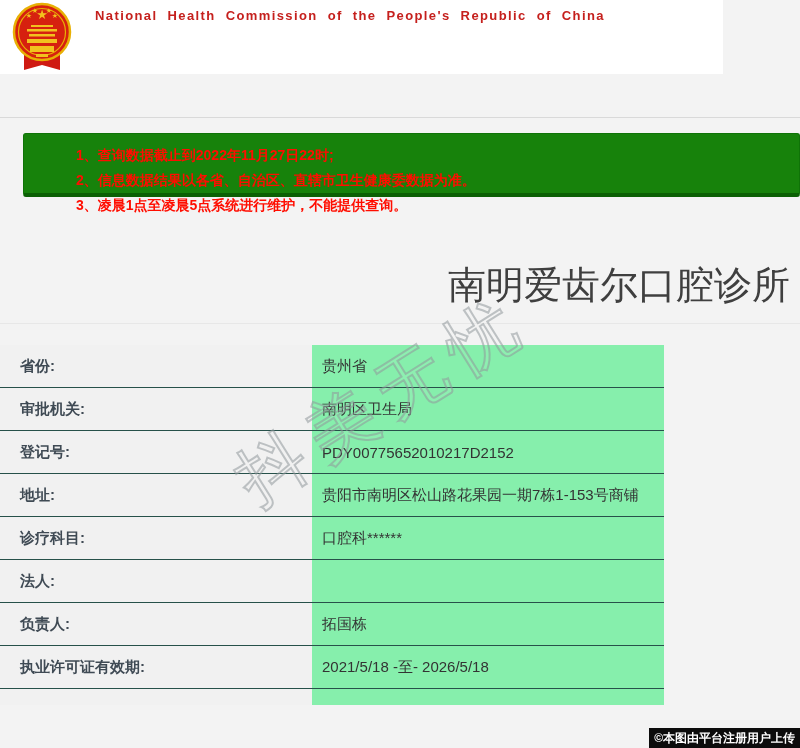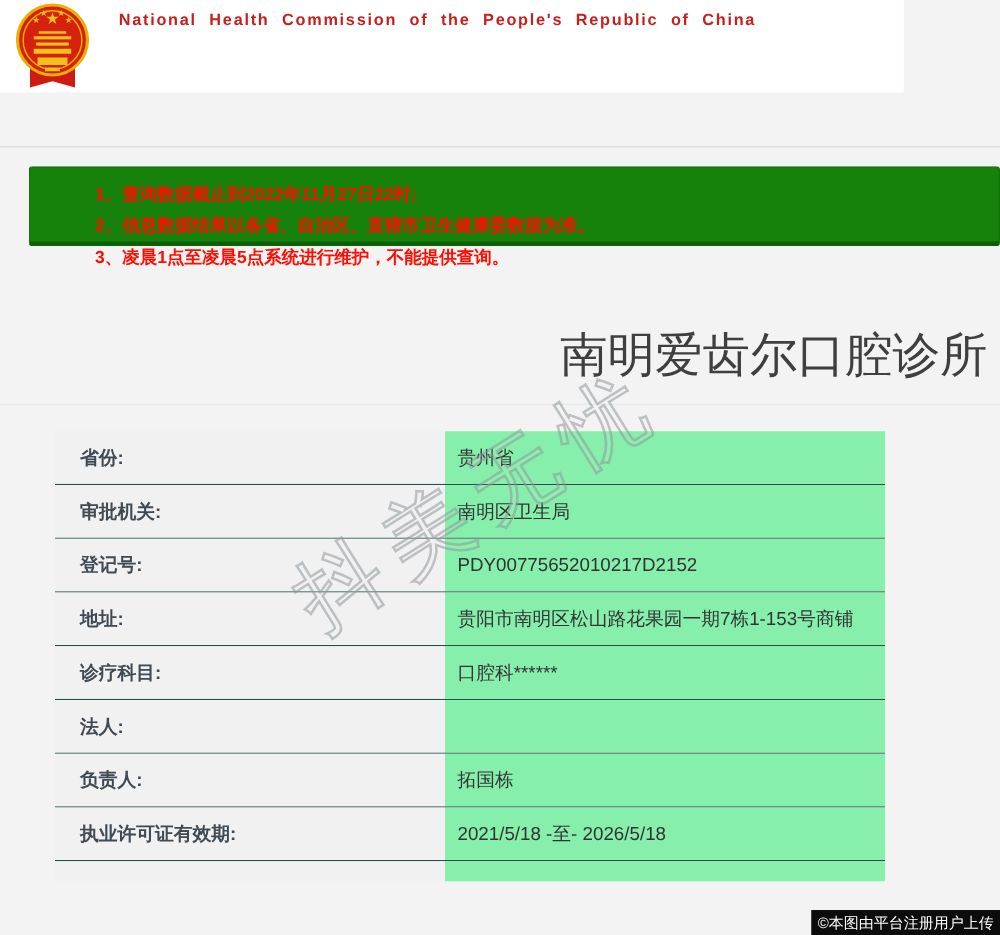--- a/index.html
+++ b/index.html
@@ -53,21 +53,20 @@
   .faint-line {
     position:absolute; left:0; top:323px; width:800px; height:0;
     border-top:1px solid #e7e7e7;
   }
 
   
   .info-table { position:absolute; left:0; top:345px; width:800px; }
   .row {
     display:flex; width:664px; height:43px;
     border-bottom:1px solid #27514a;
-    margin-left:44px;
   }
   .row.partial { height:16px; border-bottom:none; }
   .cell-label {
     width:312px; background:#f1f1f1; padding-left:20px;
     display:flex; align-items:center;
     font-size:15px; font-weight:bold; color:#3f4a54; white-space:nowrap;
   }
   .cell-value {
     flex:1; background:#86efac; padding-left:10px;
     display:flex; align-items:center;
@@ -82,21 +81,21 @@
     color:rgba(255,255,255,0.06);
     -webkit-text-stroke:2px rgba(143,151,155,0.55);
     z-index:40; pointer-events:none;
   }
 
   
   .credit-bar {
     position:absolute; right:0; bottom:0; height:20px;
     background:#0c0c0c; color:#ffffff;
     font-size:12px; line-height:20px; padding:0 5px;
-    white-space:nowrap; z-index:60;
+    white-space:nowrap; z-index:60;font-weight:bold;
   }
 </style>
 </head>
 <body>
 
 <div class="page">
 
   <div class="banner">
     <svg class="emblem" width="64" height="70" viewBox="0 0 64 70">
       <path d="M14 50 L14 68 L32 63 L50 68 L50 50 Z" fill="#cf1a12"></path>

